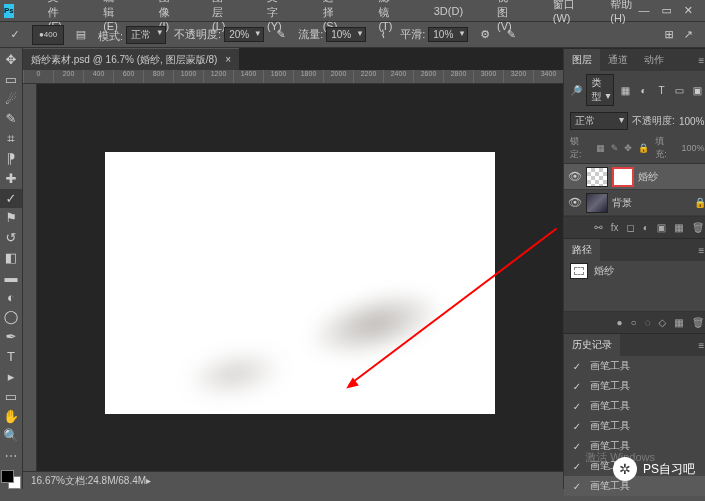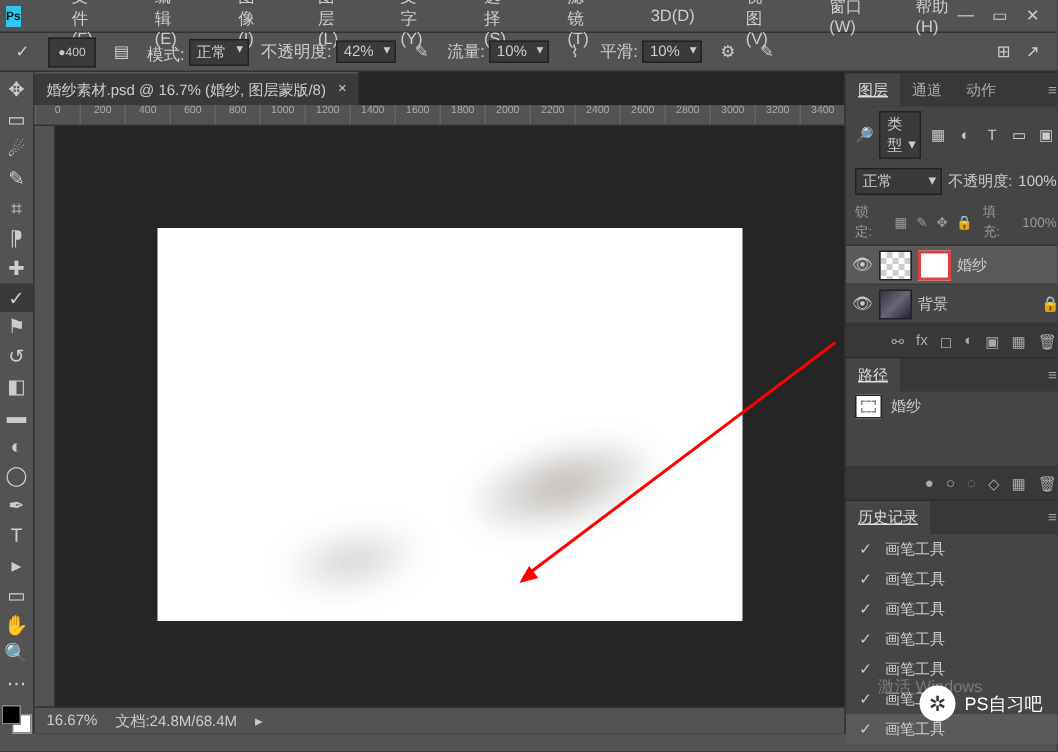--- a/index.html
+++ b/index.html
@@ -28,25 +28,25 @@
 .ruler-h { height: 14px; background: #535353; border-bottom: 1px solid #333; display: flex; overflow: hidden; font-size: 7px; color: #aaa; }
 .ruler-h span { width: 30px; text-align: center; border-left: 1px solid #666; }
 .canvas-wrap { flex: 1; display: flex; }
 .ruler-v { width: 14px; background: #535353; border-right: 1px solid #333; }
 .canvas-bg { flex: 1; background: #252525; position: relative; display: flex; align-items: center; justify-content: center; }
 .canvas { width: 390px; height: 262px; background: #fff; position: relative; overflow: hidden; margin-top: 10px; }
 .smudge1 { position: absolute; width: 140px; height: 60px; background: radial-gradient(ellipse, rgba(80,70,60,0.4), transparent 70%); right: 50px; bottom: 60px; transform: rotate(-15deg); filter: blur(8px); }
 .smudge2 { position: absolute; width: 100px; height: 40px; background: radial-gradient(ellipse, rgba(80,70,60,0.3), transparent 70%); left: 80px; bottom: 20px; transform: rotate(-10deg); filter: blur(10px); }
 .arrow-line { position: absolute; width: 260px; height: 2px; background: red; transform-origin: left center; transform: rotate(-37deg); left: 312px; top: 300px; z-index: 10; pointer-events: none; }
 .arrow-head { position: absolute; left: 308px; top: 296px; width: 0; height: 0; border-right: 12px solid red; border-top: 5px solid transparent; border-bottom: 5px solid transparent; transform: rotate(-37deg); z-index: 10; }
-.statusbar { height: 18px; background: #535353; display: flex; align-items: center; padding: 0 8px; color: #ccc; font-size: 10px; gap: 12px; border-top: 1px solid #333; }
+.statusbar { height: 18px; background: #535353; display: flex; align-items: center; padding: 0 8px; color: #ccc; font-size: 10px; border-top: 1px solid #333; }
 .panels { width: 168px; background: #454545; display: flex; flex-direction: column; border-left: 1px solid #333; }
 .panel-tabs { height: 22px; display: flex; align-items: center; background: #383838; font-size: 10px; color: #aaa; }
 .panel-tabs .tab { padding: 0 8px; height: 100%; display: flex; align-items: center; }
-.panel-tabs .tab.active { background: #454545; color: #ddd; text-decoration: underline; }
+.panel-tabs .tab.active { background: #454545; color: #ddd; }
 .panel-tabs .menu { margin-left: auto; padding: 0 6px; }
 .panel-row { display: flex; align-items: center; padding: 3px 6px; gap: 4px; font-size: 10px; color: #ccc; }
 .panel-row .combo { background: #3a3a3a; border: 1px solid #222; padding: 1px 12px 1px 4px; font-size: 10px; flex: 1; position: relative; }
 .panel-row .combo::after { content: "▾"; position: absolute; right: 3px; }
 .panel-row .icon-sm { width: 14px; height: 14px; display: flex; align-items: center; justify-content: center; font-size: 10px; }
 .lock-row { padding: 2px 6px; font-size: 9px; color: #999; display: flex; align-items: center; gap: 6px; border-bottom: 1px solid #333; }
 .layer-list { background: #454545; }
 .layer { display: flex; align-items: center; height: 26px; padding: 0 4px; gap: 4px; font-size: 10px; color: #ccc; border-bottom: 1px solid #3a3a3a; }
 .layer.selected { background: #5a5a5a; }
 .layer .eye { width: 14px; text-align: center; font-size: 11px; }
@@ -92,21 +92,21 @@
 <div class="optionsbar">
   <span class="icon-btn">✓</span>
   <div class="brush-preview">● <span>400</span></div>
   <span class="icon-btn">▤</span>
   <div class="field">
       <span>模式:</span>
       <div class="combo">正常</div>
     </div>
   <div class="field">
       <span>不透明度:</span>
-      <div class="combo">42%</div>
+      <div class="combo">20%</div>
     </div>
   <span class="icon-btn">✎</span>
   <div class="field">
       <span>流量:</span>
       <div class="combo">10%</div>
     </div>
   <span class="icon-btn">⌇</span>
   <div class="field">
       <span>平滑:</span>
       <div class="combo">10%</div>

